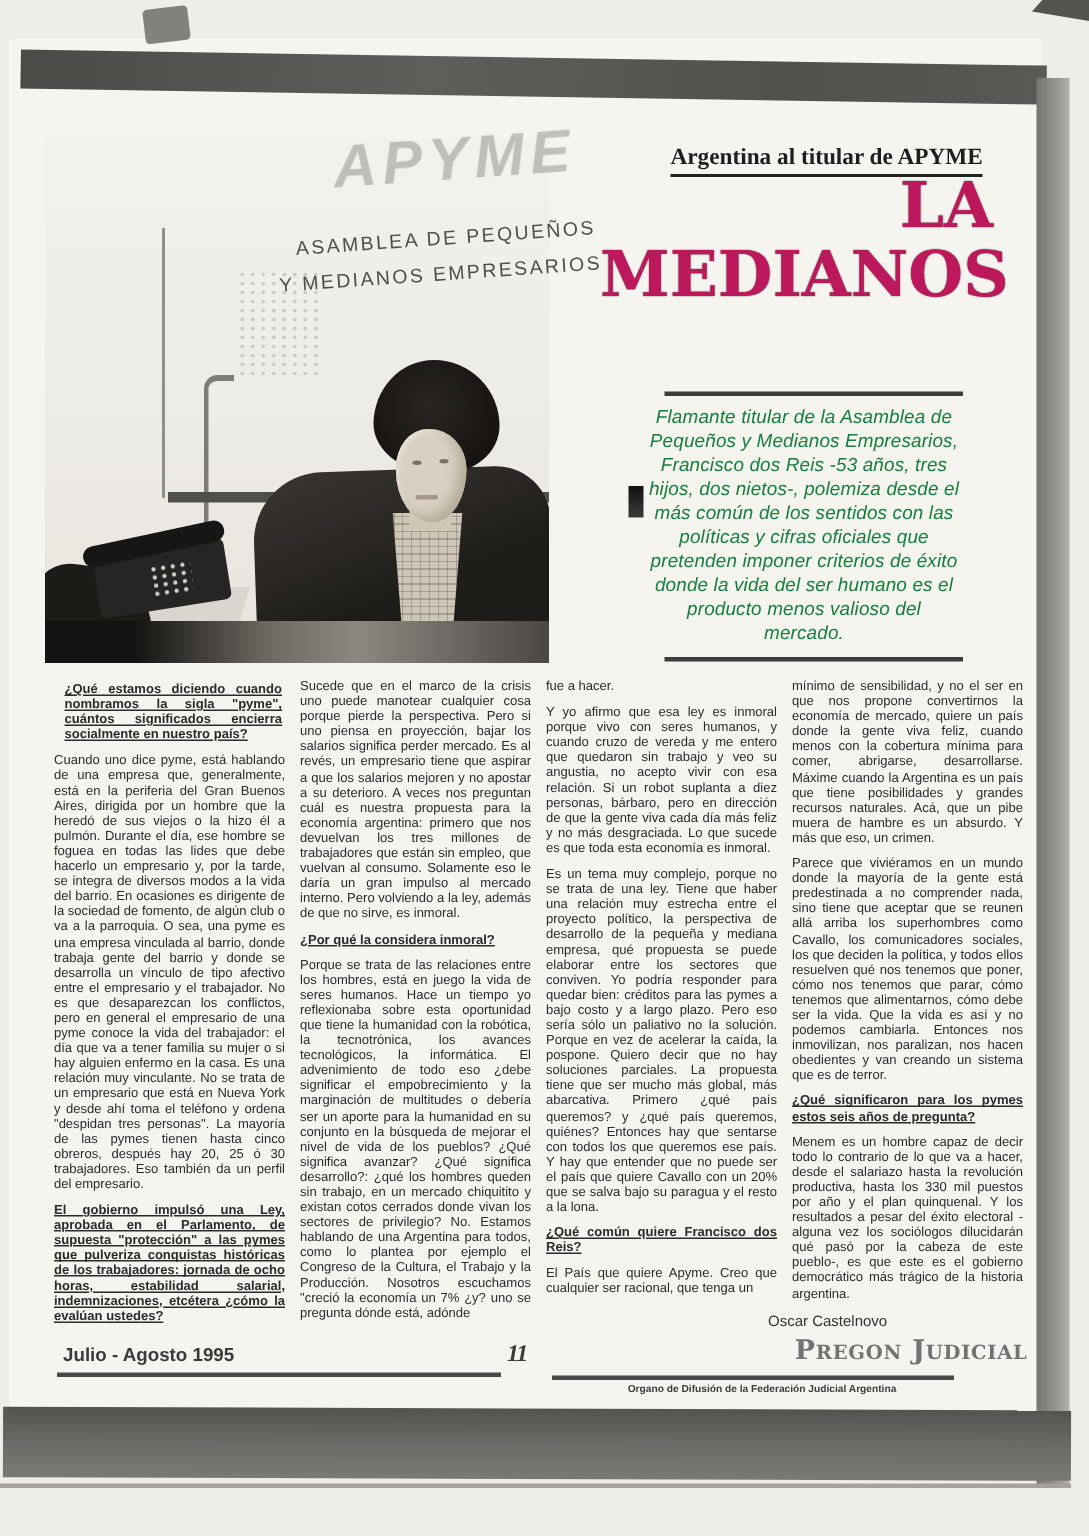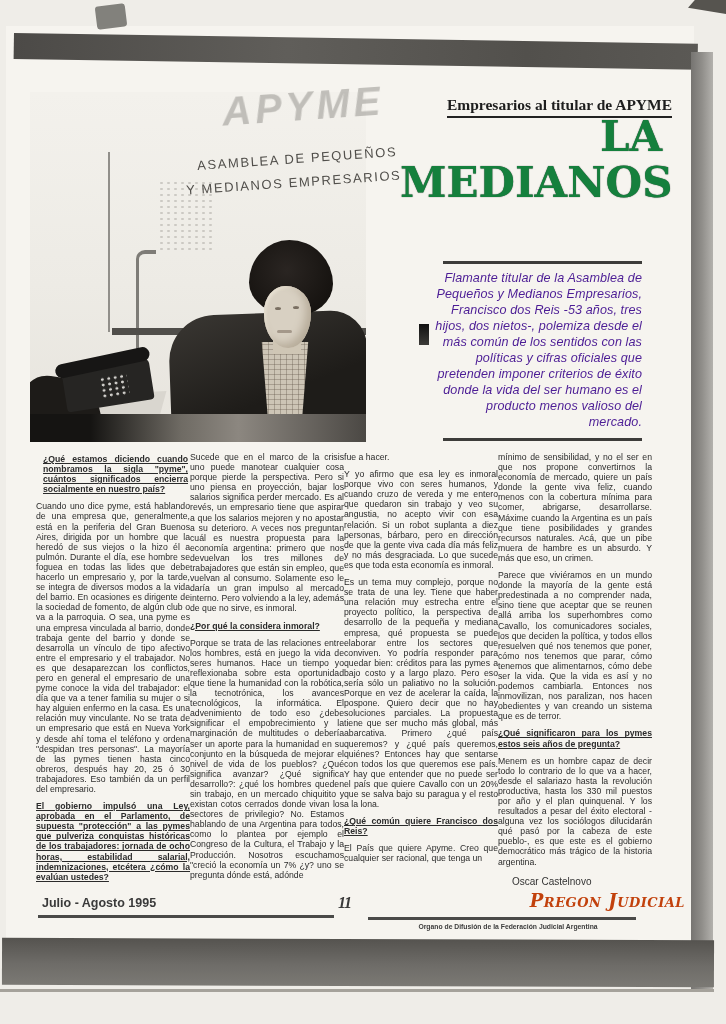--- a/index.html
+++ b/index.html
@@ -70,48 +70,48 @@
     color:#514f4b;white-space:nowrap;}
   .apyme-sub1{left:197px;top:151px;}
   .apyme-sub2{left:186px;top:175px;}
 
   
   .kicker{position:absolute;left:447px;top:96px;font-family:"Liberation Serif",serif;
     font-weight:700;font-size:15.5px;color:#1e1e1e;border-bottom:2.5px solid #222;
     padding-bottom:2px;white-space:nowrap;}
   .title{position:absolute;left:400px;top:114px;width:262px;text-align:right;
     font-family:"DejaVu Serif",serif;font-weight:700;font-size:42px;line-height:1.1;
-    color:#15803d;text-shadow:0 0 1px #3c3c3c;}
+    color:#be185d;text-shadow:0 0 1px #3c3c3c;}
   .rule{position:absolute;height:3px;background:#3d3c3a;}
   .rule-top{left:443px;top:261px;width:199px;}
   .rule-bottom{left:443px;top:438px;width:199px;}
-  .intro{position:absolute;left:430px;top:271px;width:212px;text-align:right;
-    font-style:italic;font-size:12.6px;line-height:1.27;color:#4c1d95;letter-spacing:.1px;}
+  .intro{position:absolute;left:430px;top:271px;width:212px;text-align:center;
+    font-style:italic;font-size:12.6px;line-height:1.27;color:#15803d;letter-spacing:.1px;}
   .intro-artifact{position:absolute;left:419px;top:324px;width:10px;height:21px;
     background:linear-gradient(180deg,#111,#3c3b38);}
 
   
-  .cols{position:absolute;left:36px;top:452px;width:648px;height:456px;display:flex;gap:0;overflow:hidden;}
+  .cols{position:absolute;left:36px;top:452px;width:648px;height:456px;display:flex;gap:10px;overflow:hidden;}
   .col{flex:0 0 154px;width:154px;font-size:8.7px;line-height:1.16;text-align:justify;
     color:#2b2b2b;overflow:hidden;}
   .col p{margin:0 0 7px;}
   .col p.q{font-weight:700;text-decoration:underline;text-underline-offset:1px;margin:6px 0 7px;}
   .col p.q-first{margin-top:2px;padding:0 2px 0 7px;}
 
   
   .byline{position:absolute;left:512px;top:876px;width:170px;text-align:left;
     font-size:10px;color:#333;}
   .footer-issue{position:absolute;left:42px;top:896px;font-weight:700;font-size:12.5px;color:#3a3a3a;}
   .footer-line-left{position:absolute;left:38px;top:915px;width:296px;height:2.5px;background:#4a4a48;}
   .page-num{position:absolute;left:338px;top:894px;font-family:"Liberation Serif",serif;
     font-style:italic;font-weight:700;font-size:16px;color:#3a3a3a;letter-spacing:-1px;}
   .footer-line-right{position:absolute;left:368px;top:917px;width:268px;height:2.5px;background:#4a4a48;}
   .pregon{position:absolute;left:455px;top:890px;width:230px;text-align:right;
-    font-family:"DejaVu Serif",serif;font-style:italic;font-weight:700;font-size:18px;
-    font-variant:small-caps;color:#c2410c;letter-spacing:.5px;}
+    font-family:"DejaVu Serif",serif;font-weight:700;font-size:18px;
+    font-variant:small-caps;color:#737373;letter-spacing:.5px;}
   .tagline{position:absolute;left:376px;top:923px;width:264px;text-align:center;
     font-size:6.8px;font-weight:700;color:#3c3c3c;}
 </style>
 </head>
 <body>
 
 <div id="canvas">
 
   <div class="page"></div>
   <div class="edge-top"></div>
@@ -140,21 +140,21 @@
       <div class="phone-handset"></div>
       <div class="phone-keypad"></div>
     </div>
     <div class="desk"></div>
   </div>
 
   <div class="apyme-logo">APYME</div>
   <div class="apyme-sub apyme-sub1">ASAMBLEA DE PEQUEÑOS</div>
   <div class="apyme-sub apyme-sub2">Y MEDIANOS EMPRESARIOS</div>
 
-  <div class="kicker">Empresarios al titular de APYME</div>
+  <div class="kicker">Argentina al titular de APYME</div>
   <div class="title">
     <div>LA</div>
     <div>MEDIANOS</div>
   </div>
 
   <div class="rule rule-top"></div>
   <div class="intro">Flamante titular de la Asamblea de Pequeños y Medianos Empresarios, Francisco dos Reis -53 años, tres hijos, dos nietos-, polemiza desde el más común de los sentidos con las políticas y cifras oficiales que pretenden imponer criterios de éxito donde la vida del ser humano es el producto menos valioso del mercado.</div>
   <div class="rule rule-bottom"></div>
   <div class="intro-artifact"></div>
 

